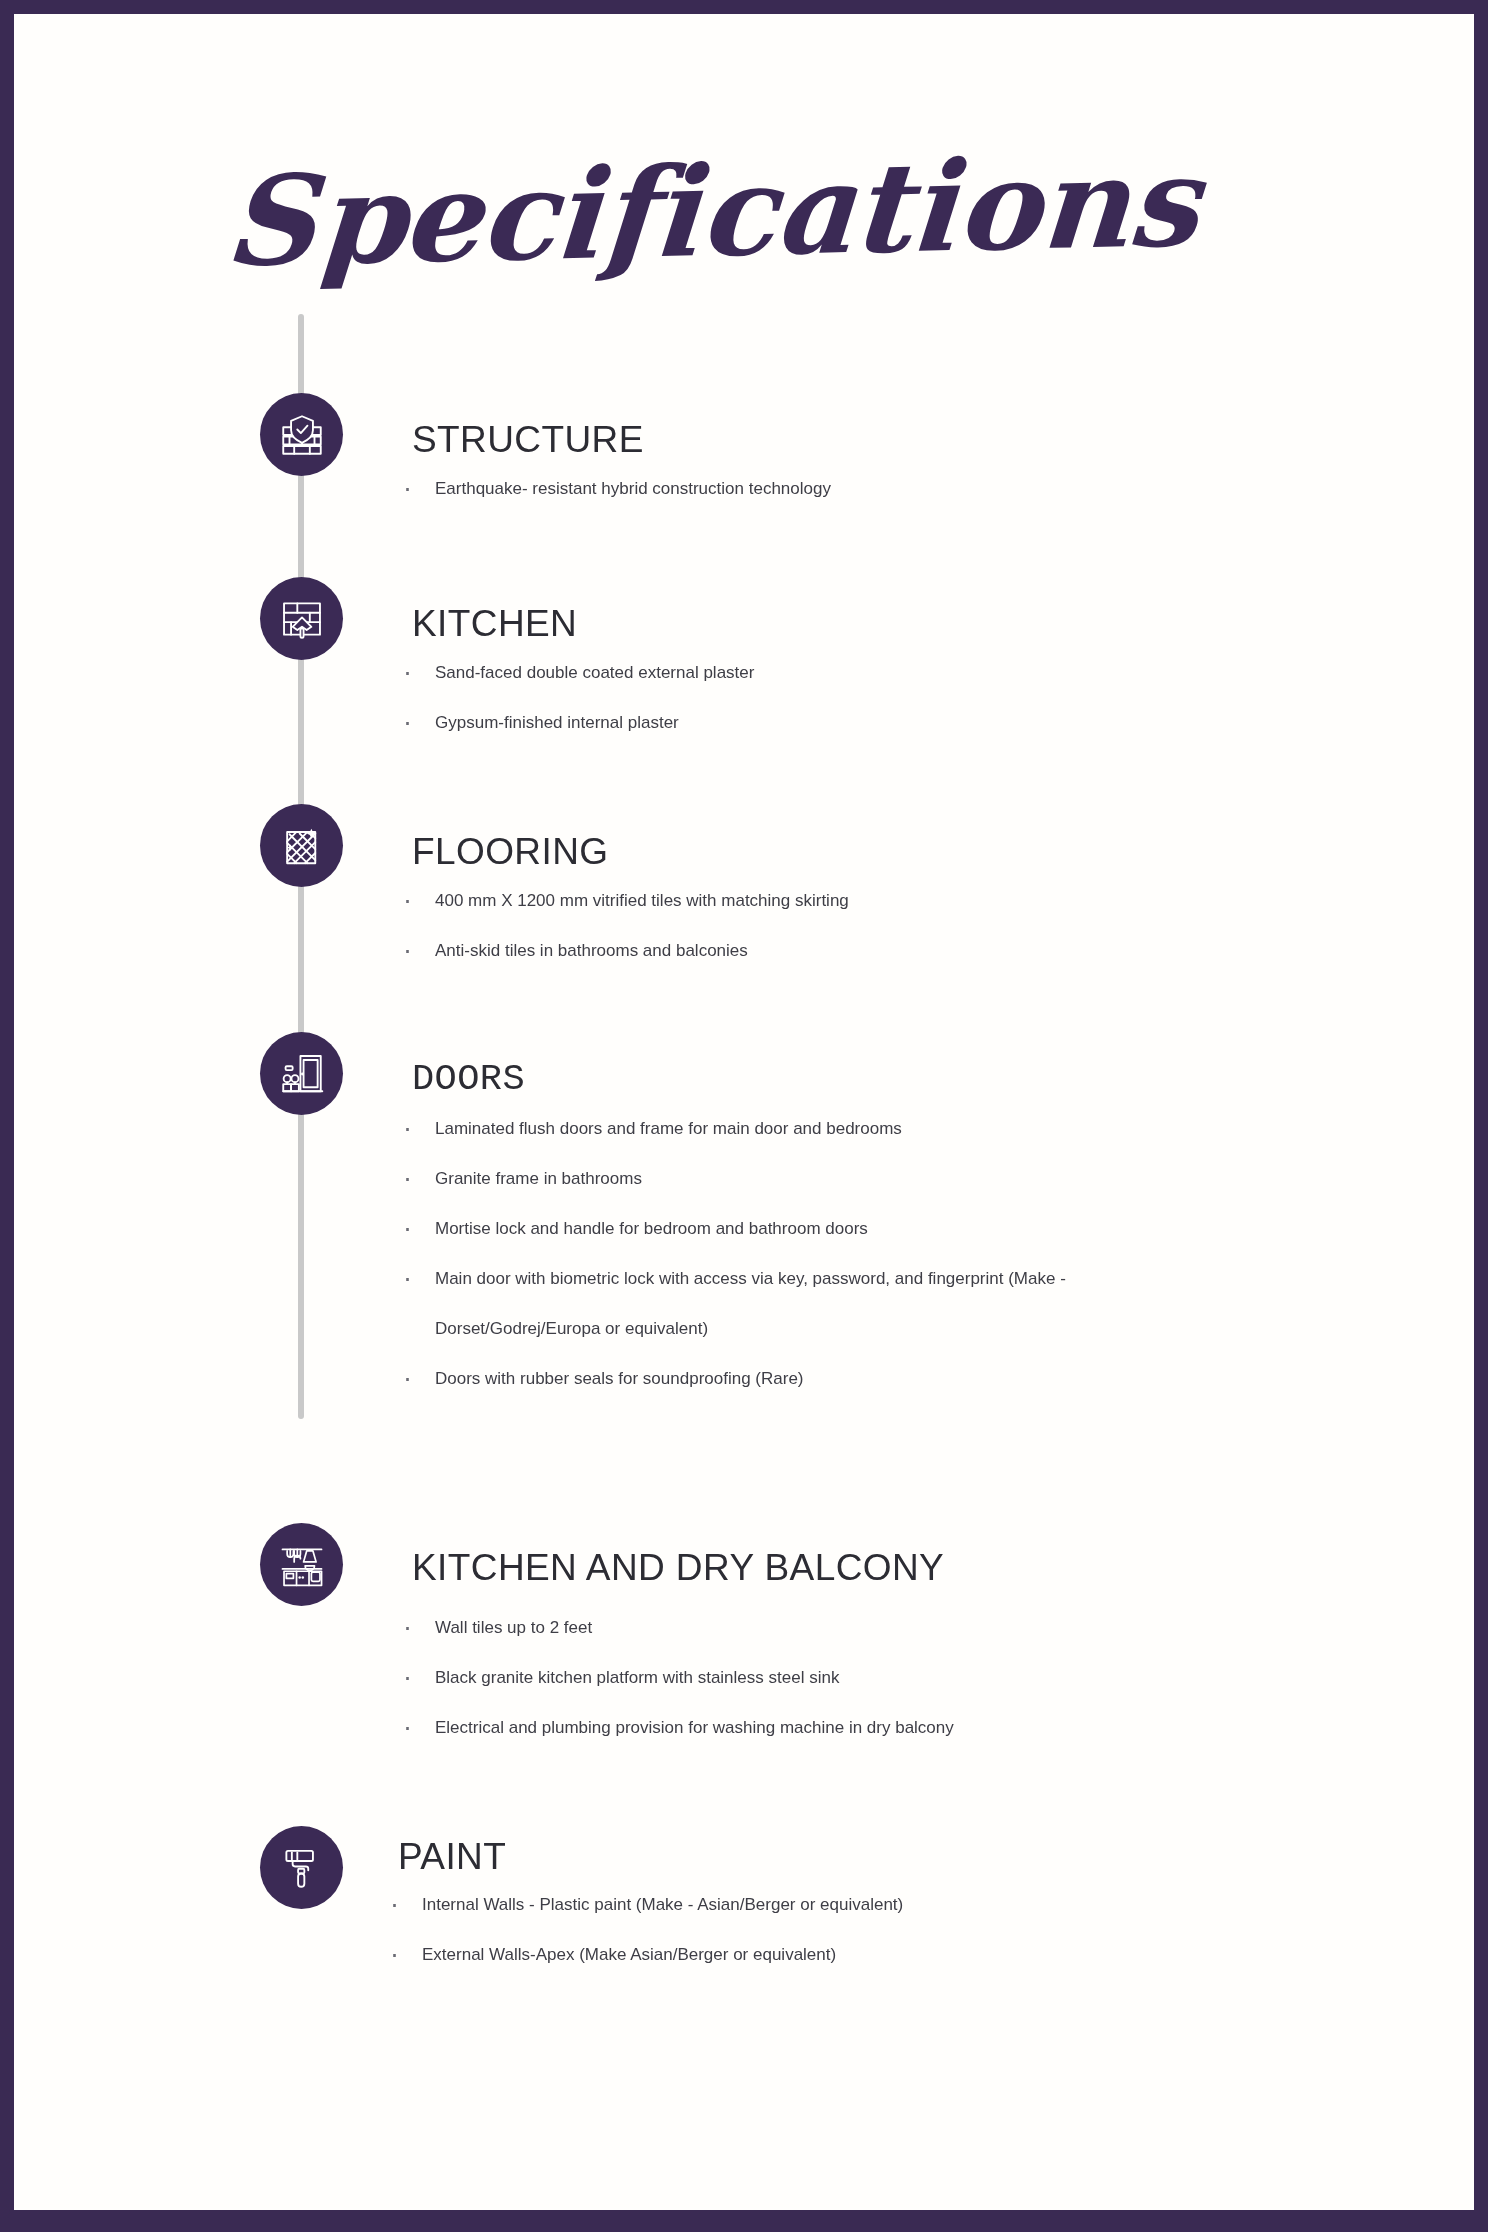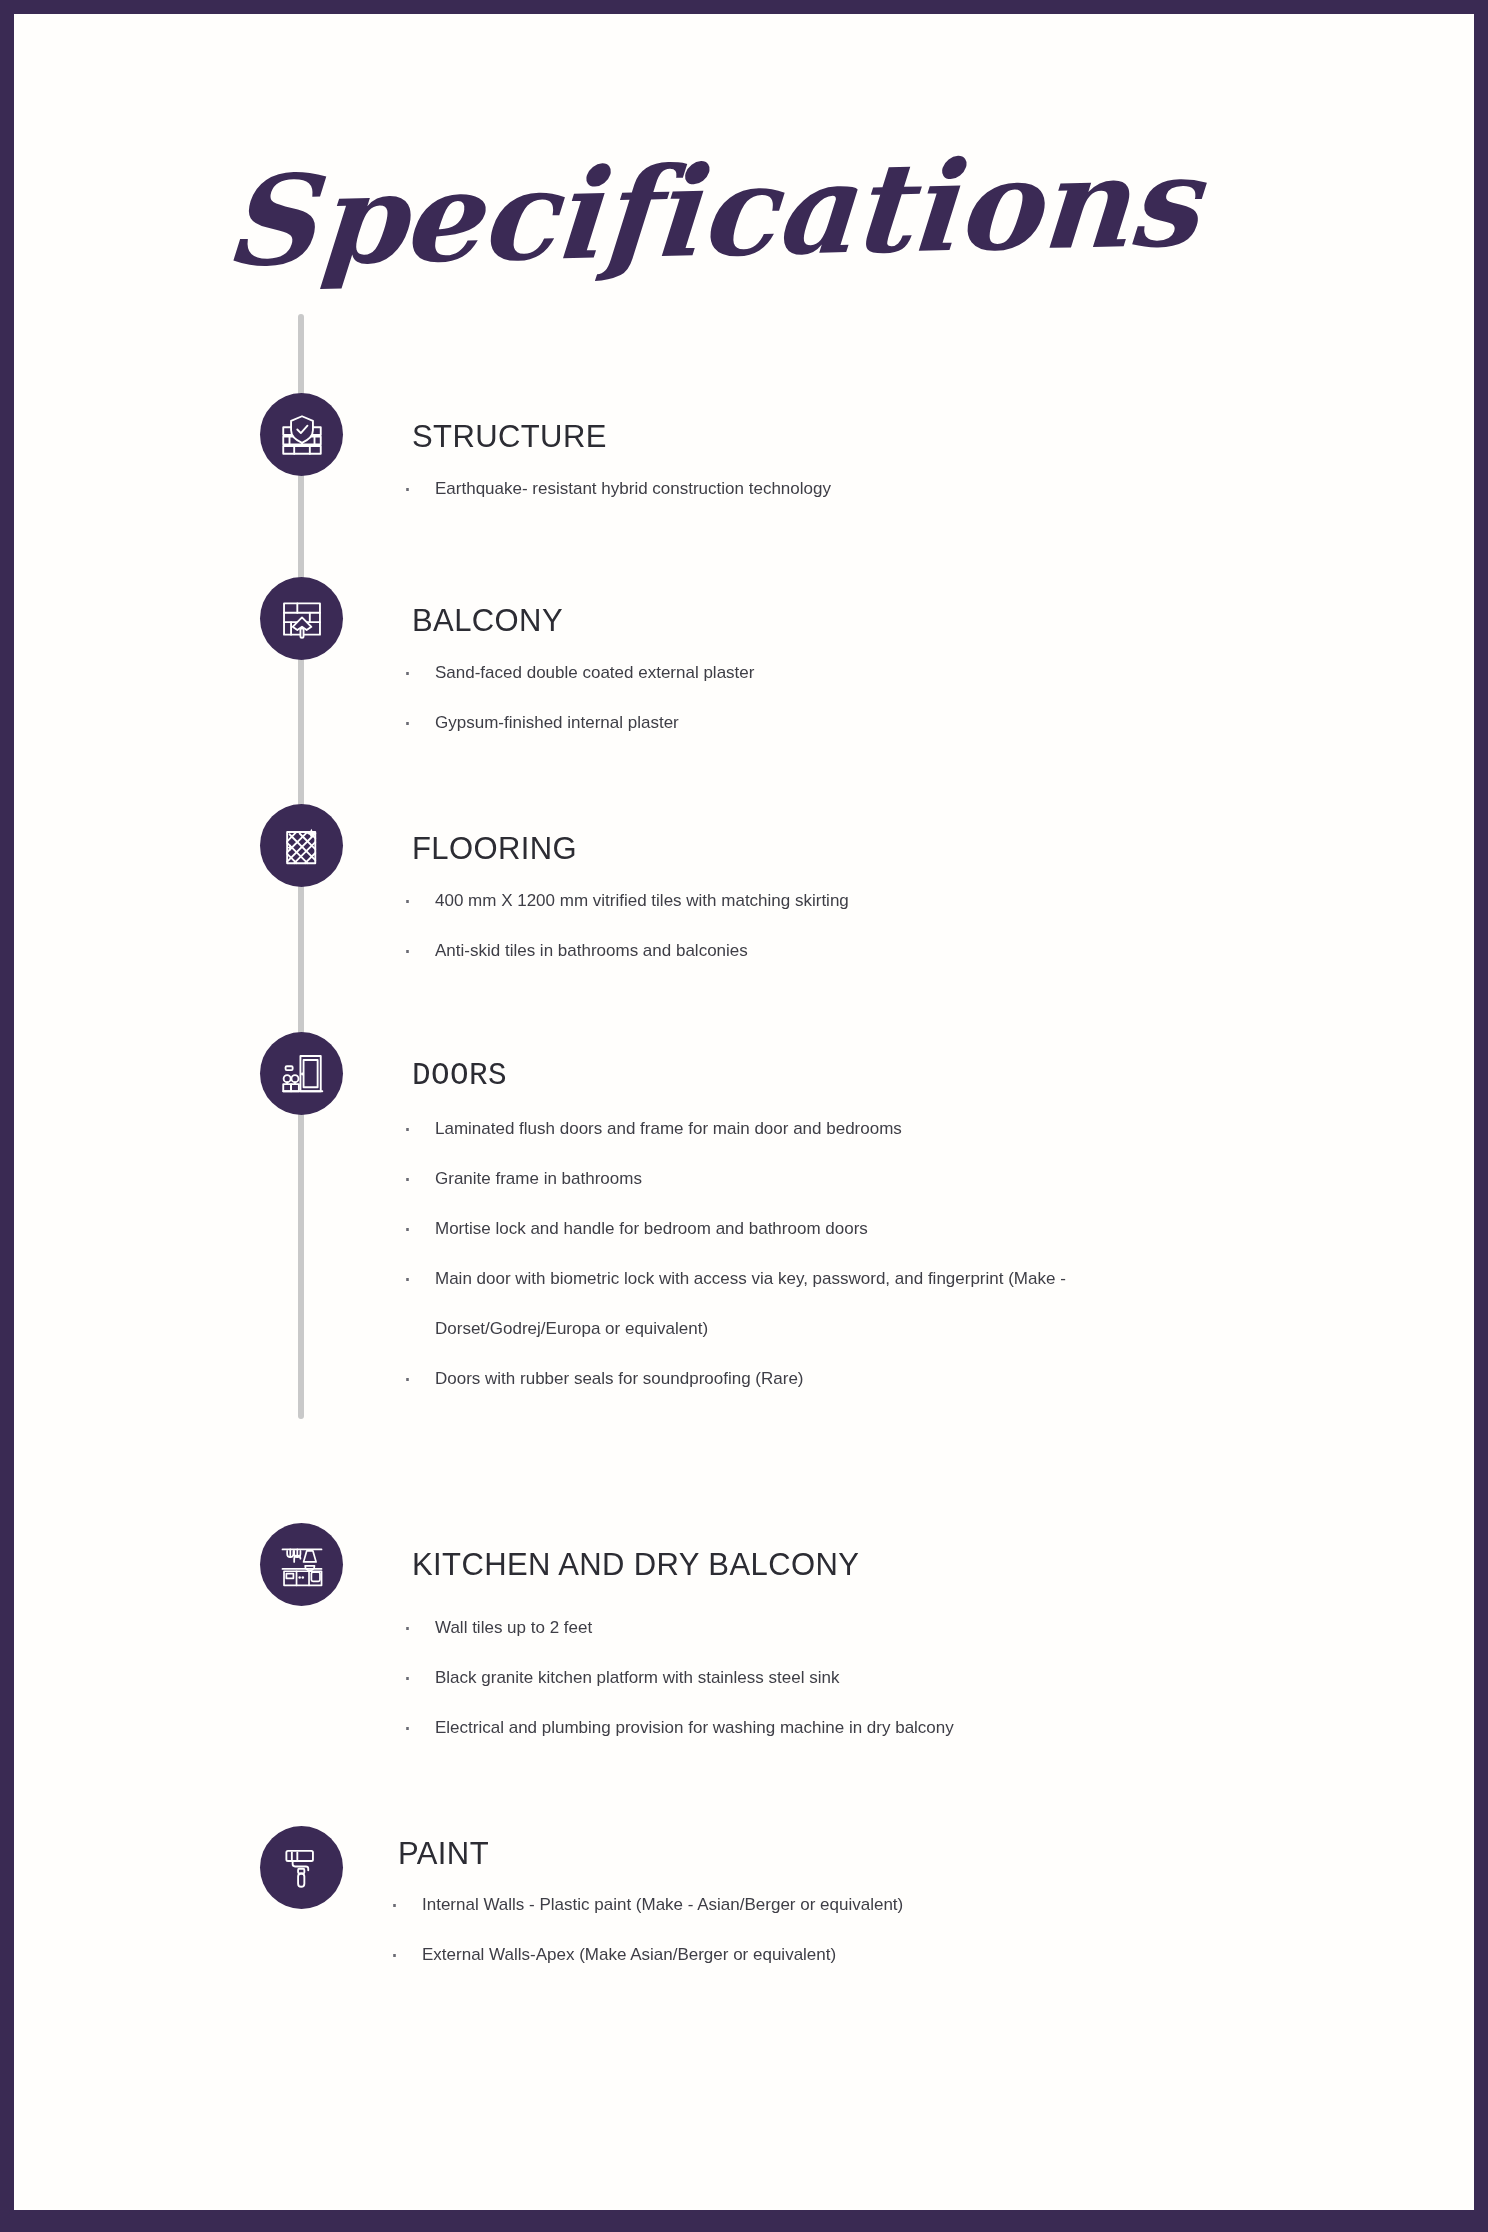--- a/index.html
+++ b/index.html
@@ -88,21 +88,21 @@
   .badge svg {
     width: 50px;
     height: 50px;
     display: block;
   }
 
   .sec-head {
     position: absolute;
     font-family: "Liberation Sans", sans-serif;
     font-weight: 400;
-    font-size: 31px;
+    font-size: 37px;
     letter-spacing: 0.4px;
     color: #2C2C33;
     white-space: nowrap;
   }
 
   .bullets {
     position: absolute;
     margin: 0;
     padding: 0;
     list-style: none;
@@ -172,21 +172,21 @@
           <rect x="9" y="12" width="46" height="40"></rect>
           <line x1="9" y1="24" x2="55" y2="24"></line>
             <line x1="9" y1="36" x2="55" y2="36"></line>
           <line x1="26" y1="12" x2="26" y2="24"></line>
             <line x1="42" y1="24" x2="42" y2="36"></line>
             <line x1="18" y1="36" x2="18" y2="52"></line>
           <path d="M20 42 L32 30 L44 42 L38 46 L32 42 L26 46 Z" fill="#3B2A55"></path>
           <rect x="30" y="44" width="4" height="12" rx="2" fill="#3B2A55"></rect>
         </svg>
       </div>
-      <div class="sec-head" style="left:398px; top:589px;">BALCONY</div>
+      <div class="sec-head" style="left:398px; top:589px;">KITCHEN</div>
       <ul class="bullets" style="left:385px; top:634px;">
         <li>Sand-faced double coated external plaster</li>
         <li>Gypsum-finished internal plaster</li>
       </ul>
     </div>
 
     <div class="section">
       <div class="badge" style="top:790px;">
         <svg viewBox="0 0 64 64" fill="none" stroke="#FFFFFF" stroke-width="2.4" stroke-linejoin="round" stroke-linecap="round">
           <rect x="13" y="14" width="36" height="40"></rect>

